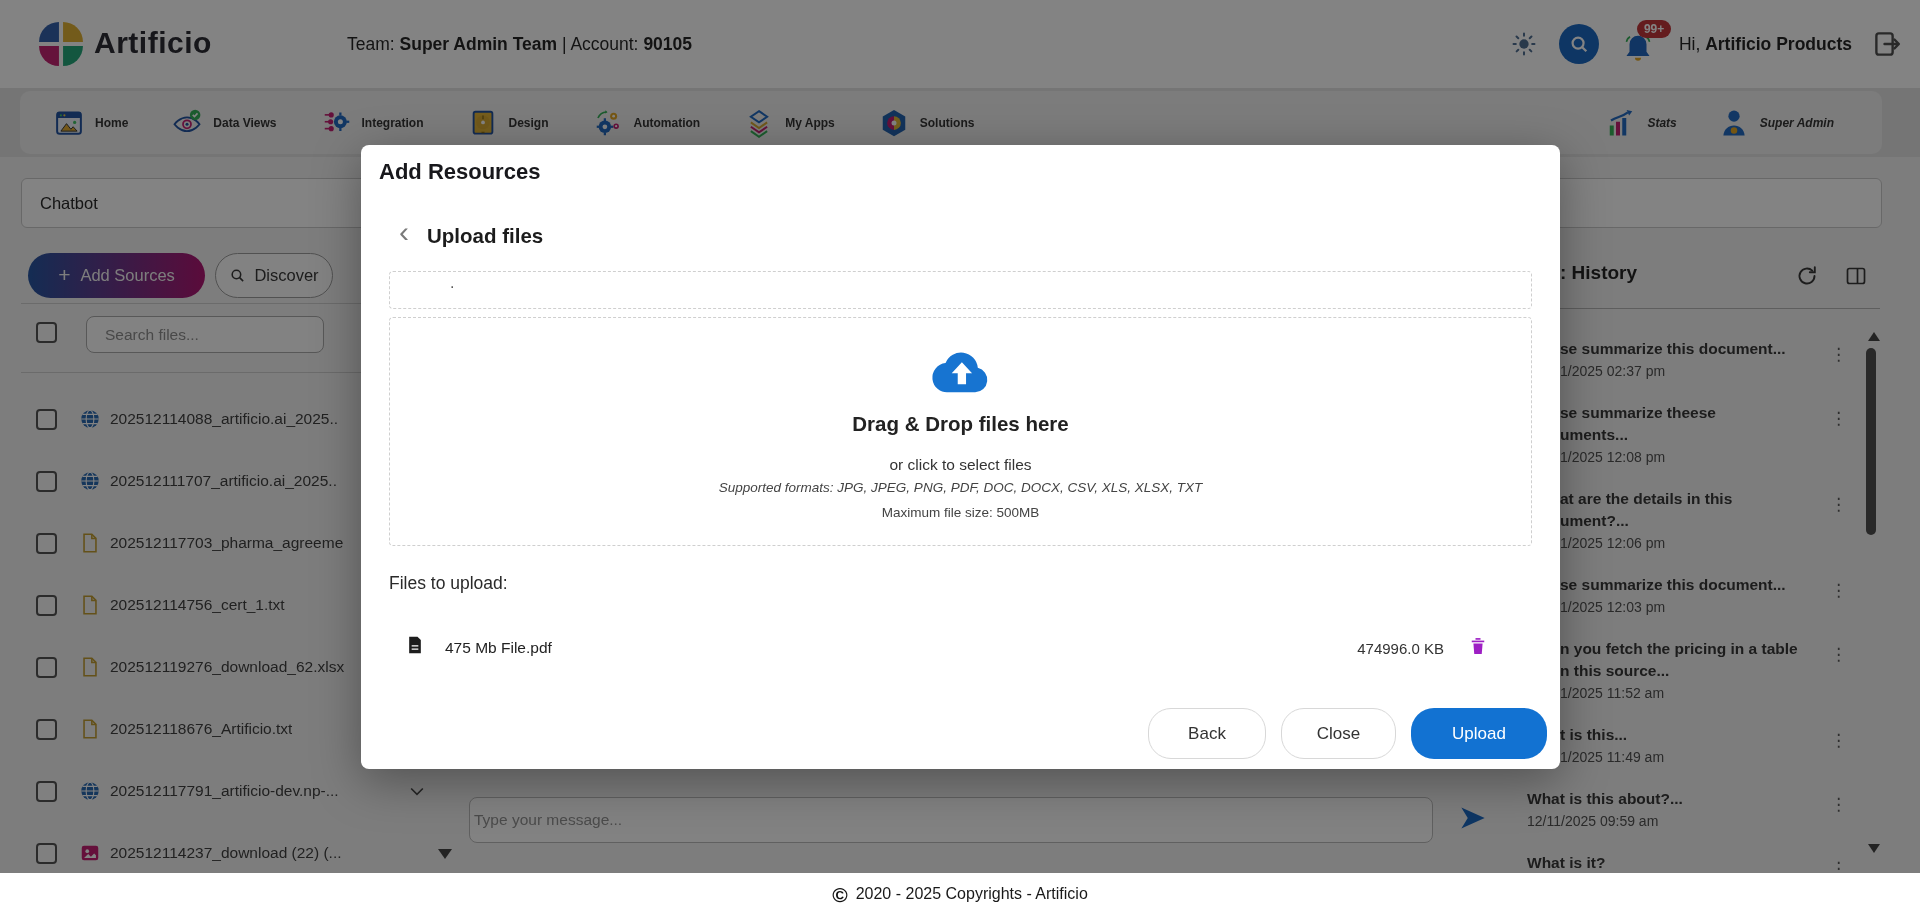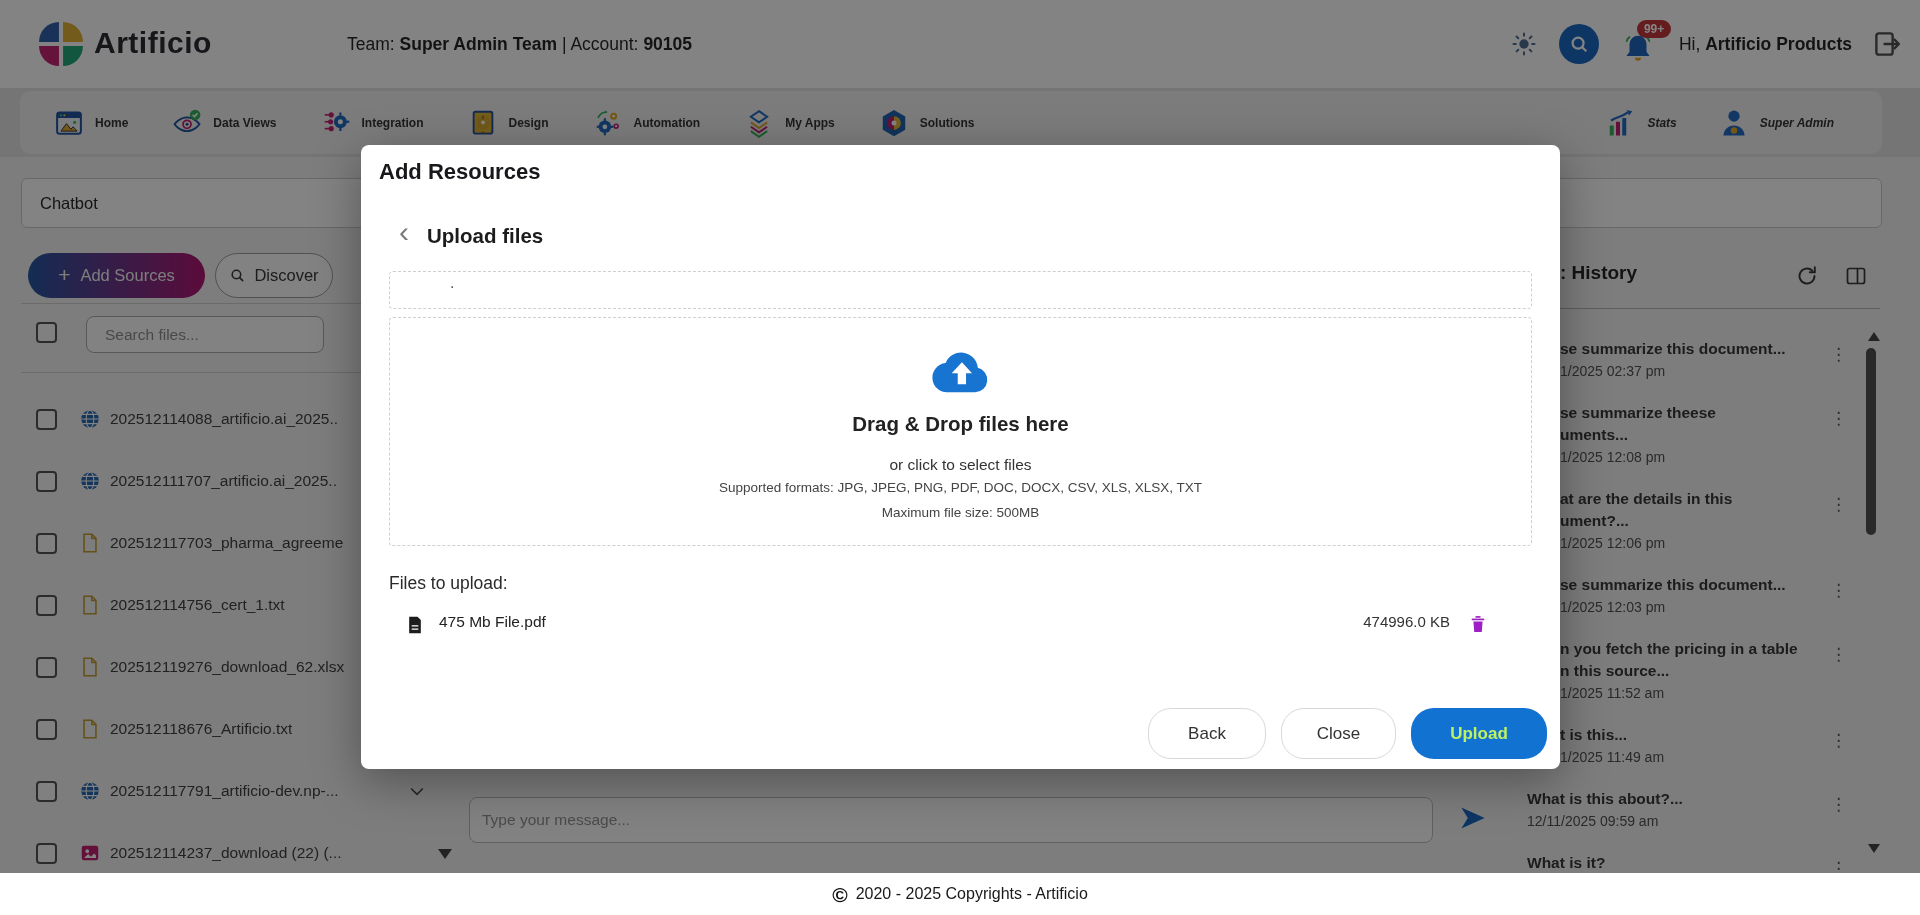--- a/index.html
+++ b/index.html
@@ -50,21 +50,21 @@
   .file-list { position:absolute; left:21px; top:388px; width:434px; height:485px; overflow:hidden; }
   .file-row { height:62px; display:flex; align-items:center; padding-left:15px; position:relative; }
   .f-ic { width:22px; height:22px; margin-left:22px; display:inline-flex; flex:none; }
   .f-ic svg { width:22px; height:22px; }
   .f-name { margin-left:9px; font-size:15.5px; color:#3a3a3a; white-space:nowrap; overflow:hidden; max-width:255px; }
   .row-chev { position:absolute; right:28px; top:21px; width:20px; height:20px; }
   .row-chev svg { width:20px; height:20px; }
   .list-scroll-down { position:absolute; left:438px; top:849px; width:0; height:0; border-left:7px solid transparent; border-right:7px solid transparent; border-top:10px solid #3f3f3f; }
 
   
-  .msg-input { position:absolute; left:469px; top:797px; width:964px; height:46px; border:1.6px solid #b9b9b9; border-radius:8px; background:#fcfcfc; font-size:15.5px; padding:0 12px; color:#333; font-family:inherit; }
+  .msg-input { position:absolute; left:469px; top:797px; width:964px; height:46px; border:1.6px solid #b9b9b9; border-radius:8px; background:#fcfcfc; font-size:15.5px; padding:0 4px; color:#333; font-family:inherit; }
   .msg-input::placeholder { color:#8f8f8f; }
   .send-btn { position:absolute; left:1458px; top:804px; width:30px; height:30px; background:none; border:none; cursor:pointer; padding:0; }
 
   
   .history { position:absolute; left:1514px; top:250px; width:372px; height:623px; overflow:hidden;text-decoration:underline; }
   .hist-head { position:relative; height:44px; }
   .hist-title-frag { position:absolute; left:46px; top:12px; font-size:19px; font-weight:bold; color:#1f1f1f; }
   .hist-refresh { position:absolute; left:281px; top:14px; width:24px; height:24px; }
   .hist-panel-ic { position:absolute; left:330px; top:14px; width:24px; height:24px; }
   .hist-divline { position:absolute; left:8px; top:58px; width:358px; border-top:1px solid #b5b5b5; }
@@ -83,36 +83,36 @@
   .modal { position:absolute; left:361px; top:145px; width:1199px; height:624px; background:#fff; border-radius:8px; z-index:60; box-shadow:0 12px 48px rgba(0,0,0,.35); }
   .modal-title { position:absolute; left:18px; top:14px; font-size:22px; font-weight:bold; color:#18181c; }
   .back-chev { position:absolute; left:38px; top:72px; font-size:30px; color:#7a7a7a; line-height:1; cursor:pointer; }
   .section-title { position:absolute; left:66px; top:79px; font-size:20.5px; font-weight:bold; color:#1c1c1c; }
   .dashed-1 { position:absolute; left:28px; top:126px; width:1143px; height:38px; border:1.5px dashed #cfcfcf; border-radius:4px; }
   .notice-dot { position:absolute; left:60px; top:2px; font-size:16px; color:#555; }
   .dropzone { position:absolute; left:28px; top:172px; width:1143px; height:229px; border:1.5px dashed #cfcfcf; border-radius:4px; display:flex; flex-direction:column; align-items:center; cursor:pointer; }
   .dz-cloud { margin-top:30px; width:64px; height:46px; }
   .dz-head { margin-top:16px; font-size:20.5px; font-weight:bold; color:#222; line-height:28px; }
   .dz-sub { margin-top:16px; font-size:15.5px; color:#333; line-height:21px; }
-  .dz-formats { margin-top:3px; font-size:13.5px; color:#444; line-height:19px; }
+  .dz-formats { margin-top:3px; font-size:13.5px; color:#444; line-height:19px;font-style:italic; }
   .dz-max { margin-top:6px; font-size:13.5px; color:#444; line-height:19px; }
   .files-label { position:absolute; left:28px; top:428px; font-size:17.5px; color:#2a2a2a; }
   .upload-queue { position:absolute; left:28px; top:468px; width:1143px; }
-  .q-row { height:44px; display:flex; align-items:flex-start; }
+  .q-row { height:44px; display:flex; align-items:flex-end;gap:6px; }
   .q-ic { width:20px; height:24px; margin-left:16px; flex:none; }
   .q-ic svg { width:20px; height:24px; }
   .q-name { margin-left:14px; font-size:15.5px; color:#222; }
   .q-size { margin-left:auto; font-size:15px; color:#333; }
   .q-trash { margin-left:18px; margin-right:44px; width:20px; height:22px; cursor:pointer; }
   .q-trash svg { width:20px; height:22px; }
   .modal-btns { position:absolute; right:13px; top:563px; display:flex; gap:15px; }
   .m-btn { height:51px; border-radius:23px; font-size:17px; font-family:inherit; cursor:pointer; display:flex; align-items:center; justify-content:center; }
   .m-btn.ghost { background:#fff; border:1px solid #d8d8d8; color:#333; }
   .m-btn.back { width:118px; } .m-btn.close { width:115px; }
-  .m-btn.primary { width:136px; background:#1272d2; border:none; color:#bef264;font-weight:bold; }
+  .m-btn.primary { width:136px; background:#1272d2; border:none; color:#ffffff; }
 
   
   .footer { position:absolute; left:0; bottom:0; width:1920px; height:42px; background:#fff; z-index:45; display:flex; align-items:center; justify-content:center; gap:8px; }
   .c-symbol { font-size:21px; font-weight:bold; color:#111; line-height:1; }
   .footer-text { font-size:16px; color:#191919; }
 </style>
 </head>
 <body>
 
 <div class="page">

